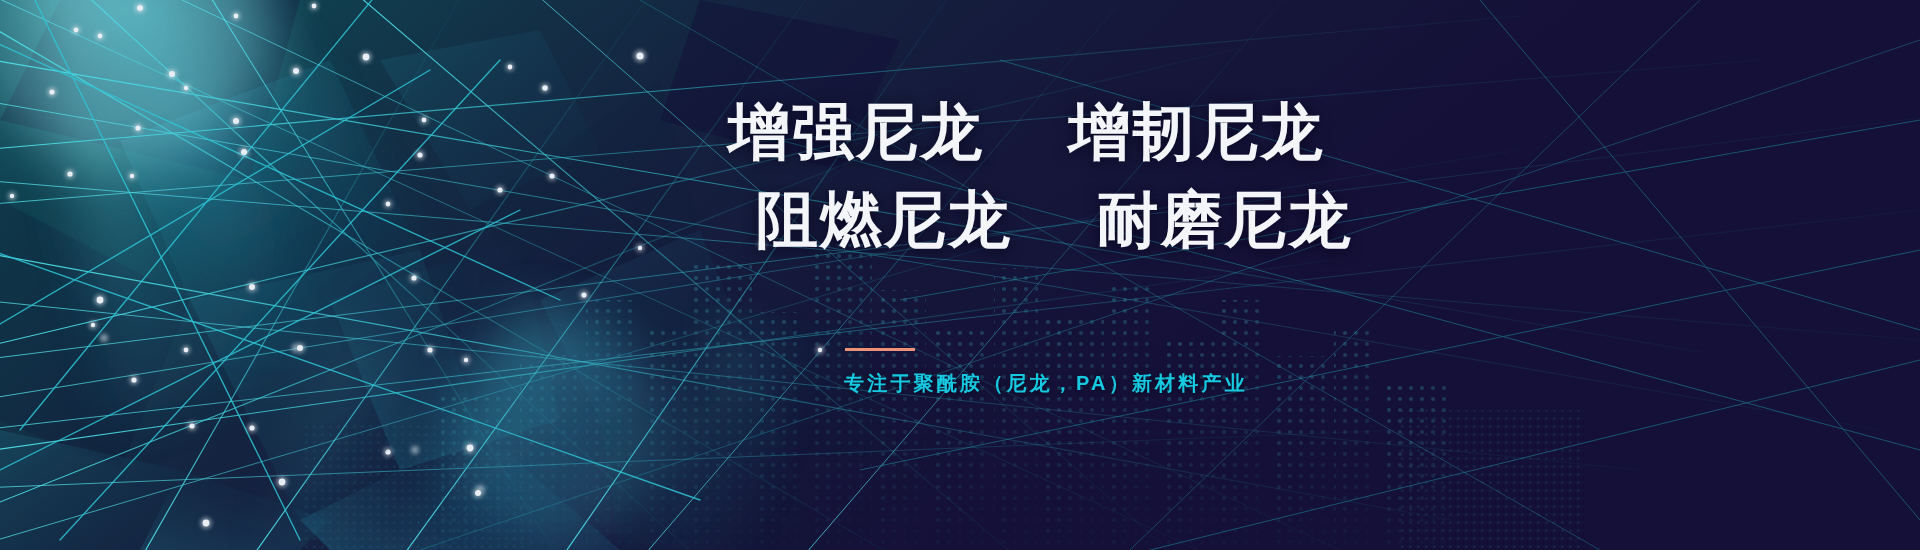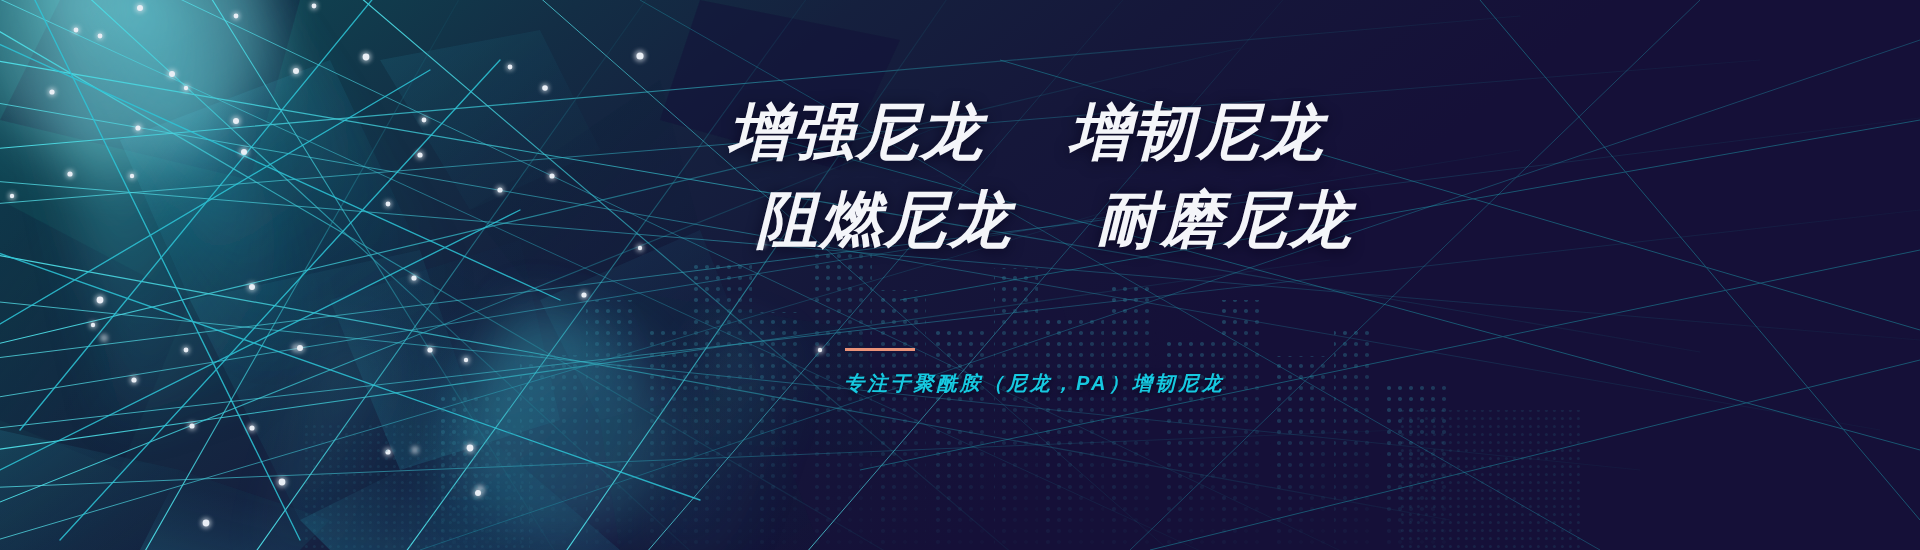--- a/index.html
+++ b/index.html
@@ -12,21 +12,21 @@
     position:relative;
     width:1920px;
     height:550px;
     overflow:hidden;
     background:#151038;
   }
   .layer { position:absolute; inset:0; }
   #bg-art { z-index:1; }
   #halftone { z-index:2; pointer-events:none; }
   #glow-right { z-index:3; pointer-events:none; }
-  #content { z-index:10; position:absolute; inset:0;font-style:italic; }
+  #content { z-index:10; position:absolute; inset:0; }
 
   
   .headline-block {
     position:absolute;
     left:728px;
     top:88px;
     width:900px;
   }
   .headline-line {
     color:#f4f5f9;
@@ -386,17 +386,17 @@
       </div>
       <div class="headline-line line2">
         <span class="phrase">阻燃尼龙</span>
         <span class="gap"></span>
         <span class="phrase">耐磨尼龙</span>
       </div>
     </div>
 
     <div class="subtitle-block">
       <div class="subtitle-rule"></div>
-      <div class="subtitle-text">专注于聚酰胺（尼龙，PA）增韧尼龙</div>
+      <div class="subtitle-text">专注于聚酰胺（尼龙，PA）新材料产业</div>
     </div>
 
   </div>
 </div>
 
 </body></html>

